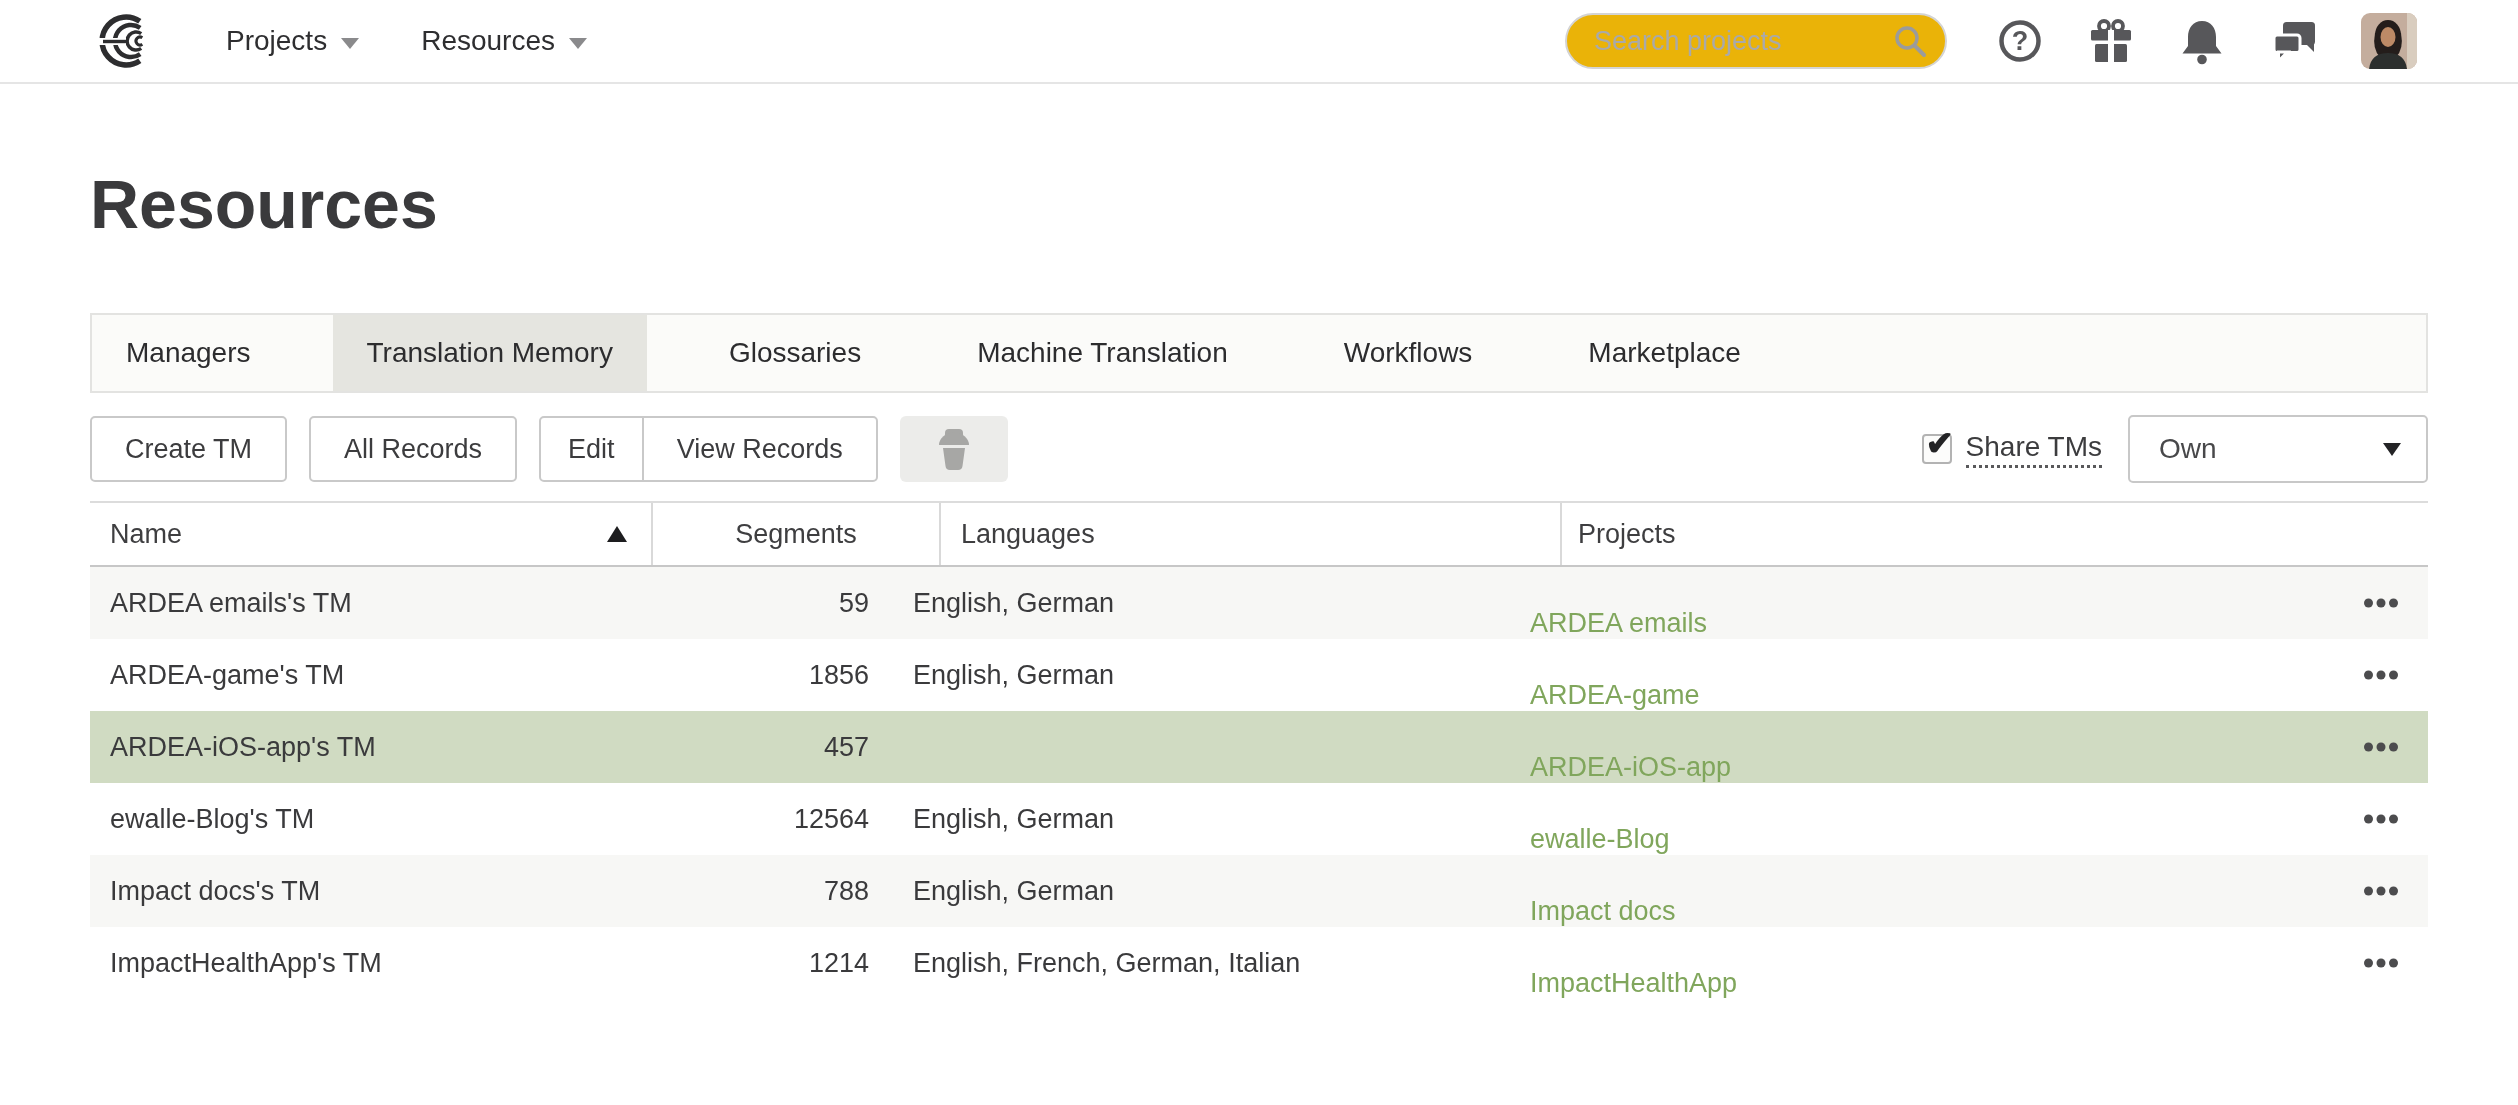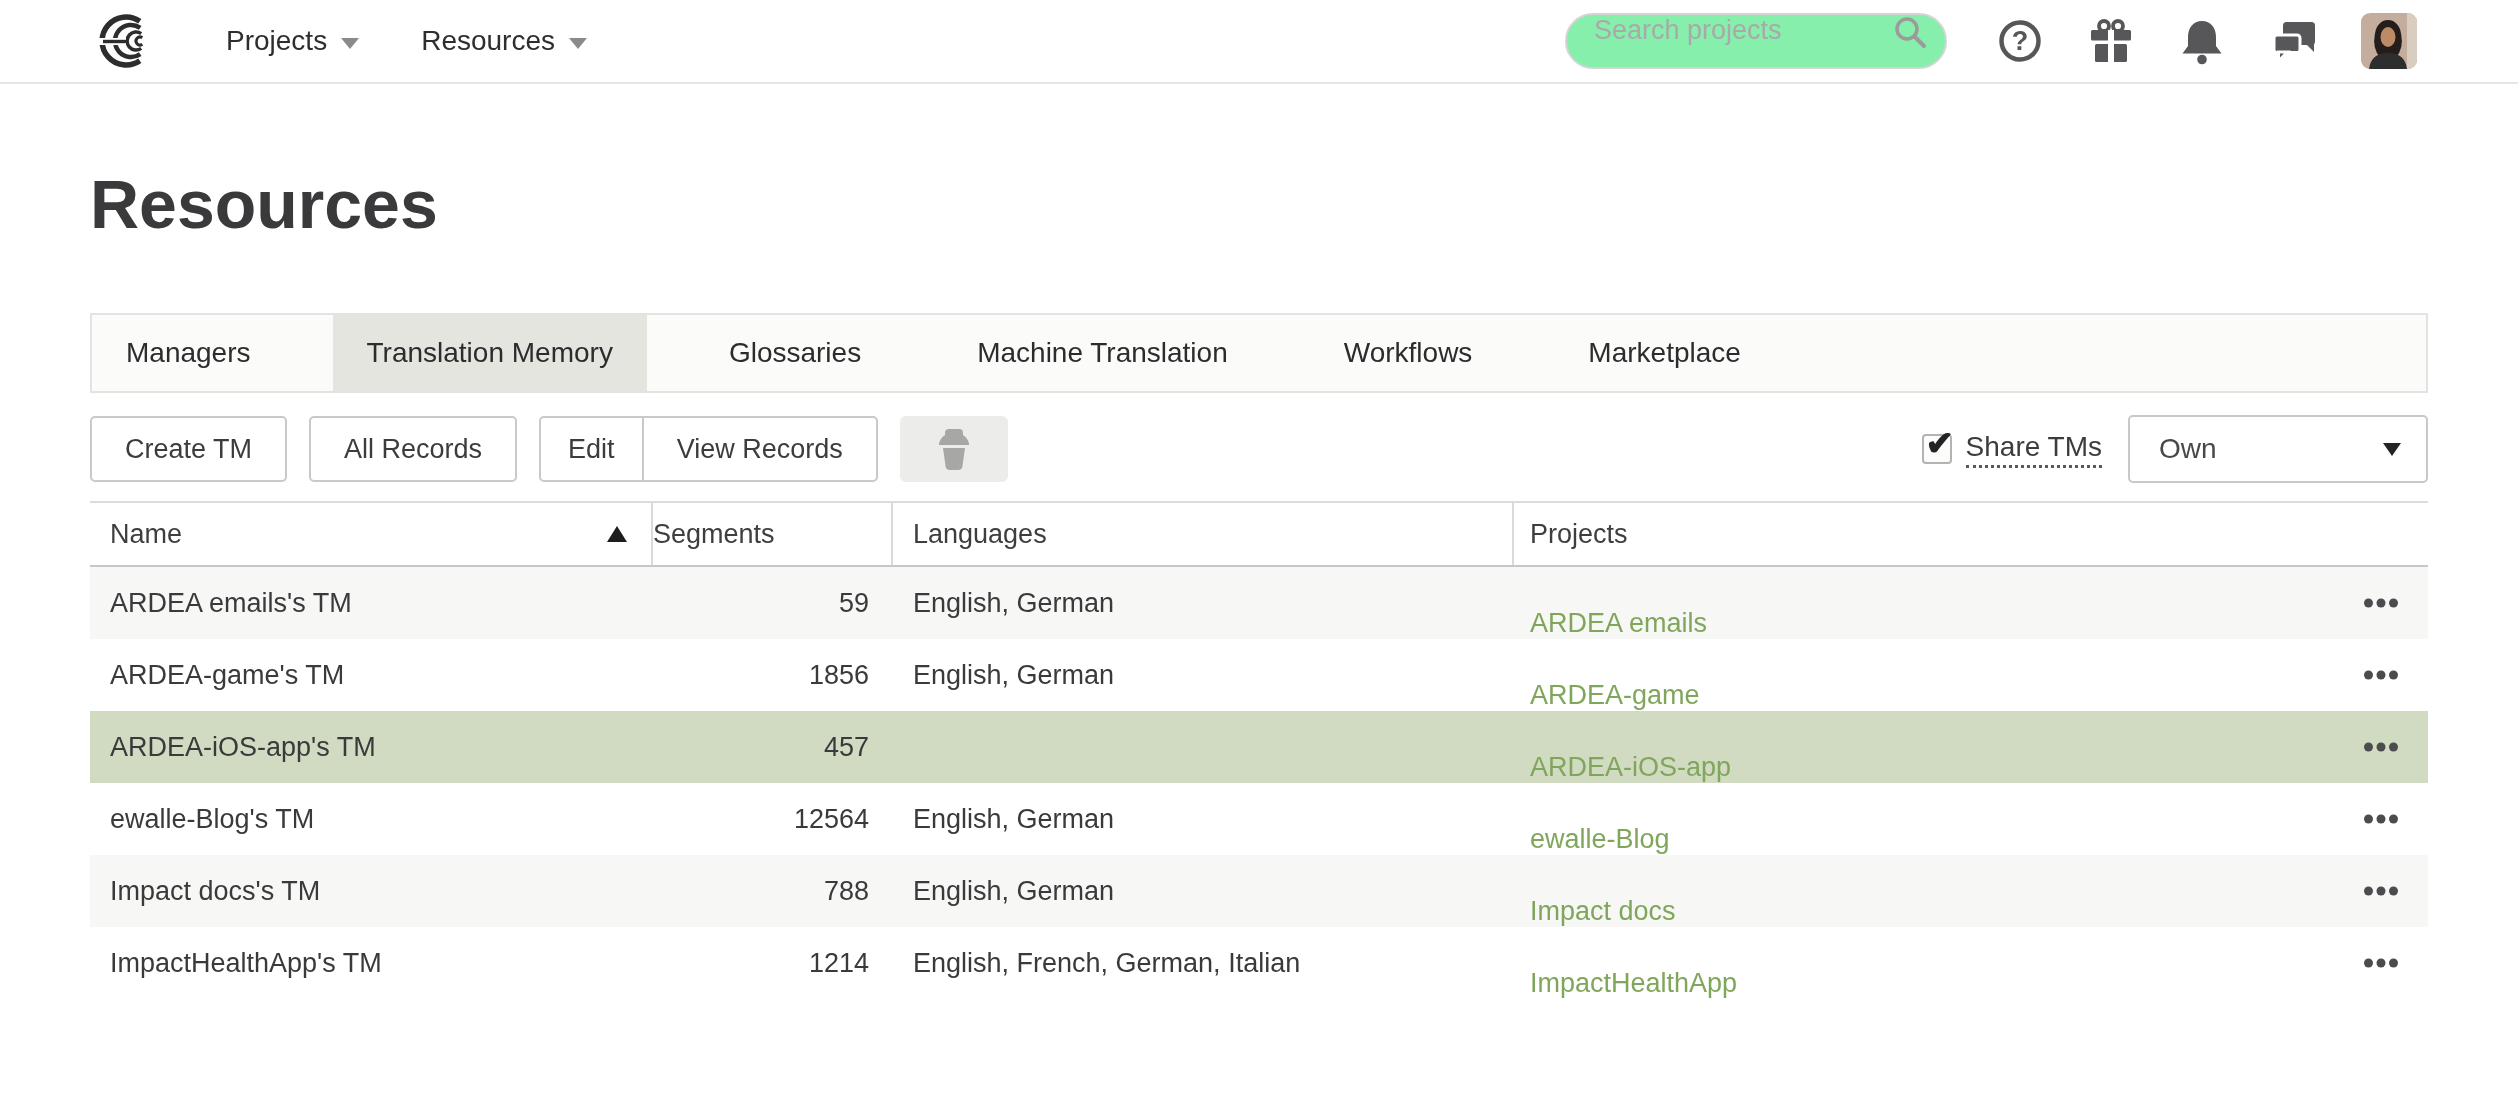--- a/index.html
+++ b/index.html
@@ -8,21 +8,21 @@
 
   
   .topbar { height:84px; border-bottom:2px solid #e5e5e5; background:#fff;
     display:flex; align-items:center; padding:0 101px 0 96px; }
   .logo { width:66px; height:58px; cursor:pointer; flex:0 0 auto; }
   .nav { display:flex; margin-left:64px; gap:62px; }
   .nav-item { display:flex; align-items:center; gap:14px; font-size:28px; color:#2e2e30; cursor:pointer; }
   .caret-down { width:0; height:0; border-left:9px solid transparent; border-right:9px solid transparent;
     border-top:11px solid #8a8a8c; margin-top:4px; }
   .search { margin-left:auto; width:382px; height:56px; border:2px solid #d4d4d4; border-radius:30px;
-    display:flex; align-items:flex-start; padding:0 18px 0 27px; background:#86efac;gap:36px; }
+    display:flex; align-items:center; padding:0 18px 0 27px; background:#eab308;gap:36px; }
   .search input { flex:1; min-width:0; border:none; outline:none; background:transparent;
     font-family:inherit; font-size:27px; color:#3b3b3d; }
   .search input::placeholder { color:#a9a9a9; opacity:1; }
   .topbar-icons { display:flex; align-items:center; gap:44px; margin-left:50px; }
   .icon-btn { cursor:pointer; display:flex; align-items:center; justify-content:center; }
   .avatar { width:56px; height:56px; border-radius:9px; overflow:hidden; margin-left:42px; cursor:pointer; flex:0 0 auto; }
 
   
   .content { padding:0 90px; }
   h1.page-title { font-size:68px; line-height:68px; font-weight:600; color:#3a3a3c; margin-top:86px; }
@@ -55,21 +55,21 @@
     border-top:13px solid #242426; }
 
   
   .tm-table { margin-top:18px; }
   .thead { display:flex; height:66px; border-top:2px solid #dcdcdc; border-bottom:2px solid #c7c7c7;
     font-size:27px; color:#3e3e40; }
   .th { display:flex; align-items:center; height:100%; cursor:pointer; }
   .th-name { width:563px; padding-left:20px; border-right:2px solid #d9d9d9; position:relative; }
   .sort-asc { position:absolute; right:24px; top:50%; margin-top:-8px; width:0; height:0;
     border-left:10px solid transparent; border-right:10px solid transparent; border-bottom:16px solid #1d1d1f; }
-  .th-segments { width:240px; border-right:2px solid #d9d9d9; }
+  .th-segments { width:288px; justify-content:center; border-right:2px solid #d9d9d9; }
   .th-languages { width:621px; padding-left:20px; border-right:2px solid #d9d9d9; }
   .th-projects { flex:1; padding-left:16px; }
 
   .row { display:flex; align-items:center; height:72px; font-size:27px; color:#3a3a3c; cursor:pointer; }
   .row.alt { background:var(--alt-row-bg,#f7f7f5); }
   .row.selected { background:var(--selected-row-bg,#d0dbc2); }
   .cell-name { width:563px; padding-left:20px; }
   .cell-segments { width:240px; text-align:right; padding-right:24px; }
   .cell-languages { width:621px; padding-left:20px; }
   .cell-projects { flex:1; padding-left:16px; padding-right:30px; display:flex; align-items:center; justify-content:space-between; }

